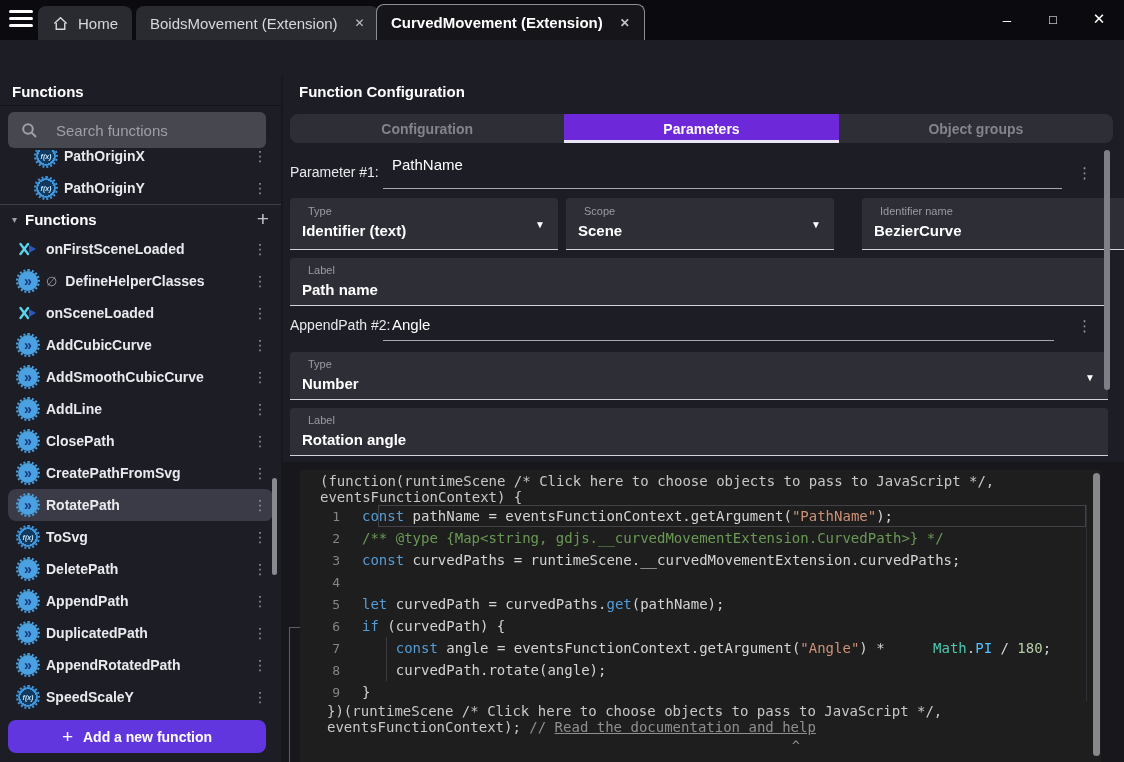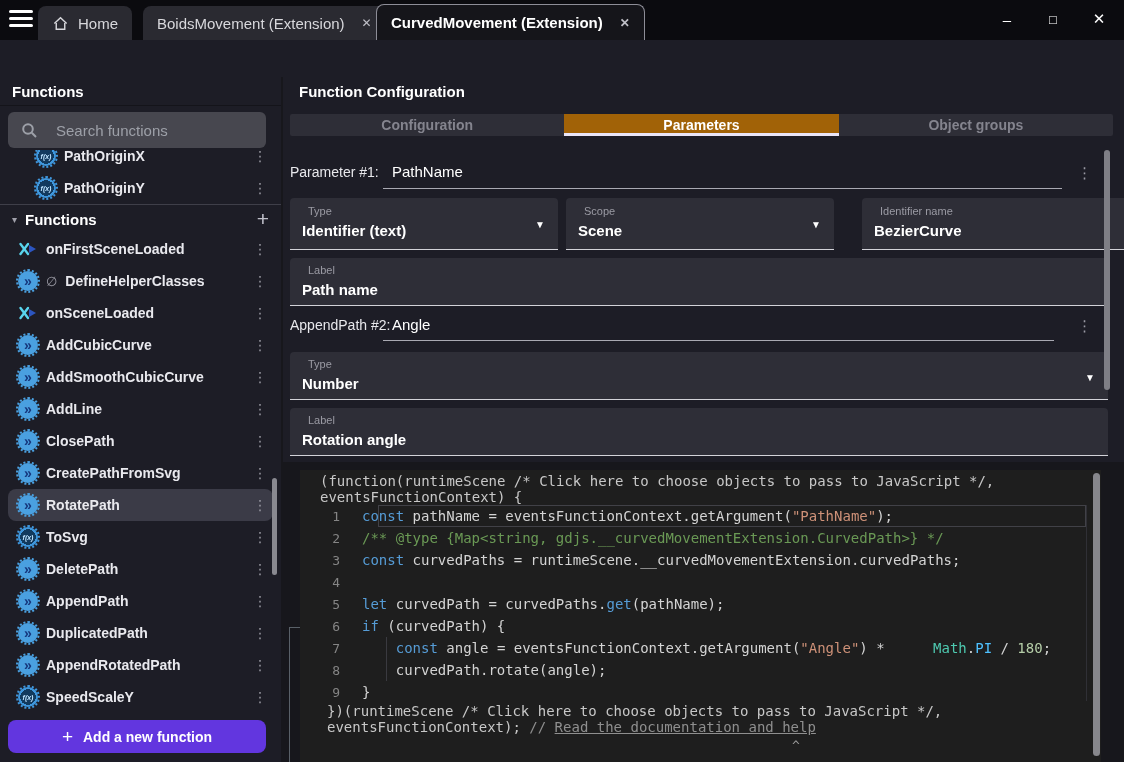--- a/index.html
+++ b/index.html
@@ -65,25 +65,25 @@
   #sb-scroll { position:absolute; left:272px; top:401px; width:5px; height:97px; background:#898990; border-radius:3px; }
   #add-fn-btn { position:absolute; left:8px; top:643px; width:258px; height:33px; background:#6236DF;
     border-radius:8px; color:#fff; font-size:14px; font-weight:bold; display:flex; align-items:center;
     justify-content:center; gap:10px; cursor:pointer; }
   #add-fn-btn .plus { font-size:19px; font-weight:400; }
 
   
   #main-title { position:absolute; left:283px; top:77px; width:841px; height:29px; background:#1d1d26;
     color:#fff; font-size:15px; font-weight:bold; display:flex; align-items:center; padding-left:16px; }
   #params-bg { position:absolute; left:283px; top:106px; width:841px; height:356px; background:#1d1d26; }
-  #cfg-tabs { position:absolute; left:290px; top:114px; width:823px; height:22px; background:#2e2e37;
-    border-radius:2px; display:flex;justify-content:flex-end; }
+  #cfg-tabs { position:absolute; left:290px; top:114px; width:823px; height:29px; background:#2e2e37;
+    border-radius:8px; display:flex;justify-content:flex-end; }
   .cfg-tab { flex:1 1 0; display:flex; align-items:center; justify-content:center; color:#84848e;
     font-size:14px; font-weight:bold; cursor:pointer; position:relative; }
-  .cfg-tab.active { background:#a16207; color:#fff; }
+  .cfg-tab.active { background:#6d28d9; color:#fff; }
   .cfg-tab.active::after { content:""; position:absolute; left:0; right:0; bottom:0; height:3px; background:#e9e5f7; }
 
   .param-head { position:absolute; color:#e8e8ec; font-size:14px; }
   .param-name { position:absolute; color:#fff; font-size:15px; }
   .param-underline { position:absolute; height:1px; background:#a9a9b2; }
   .param-dots { position:absolute; color:#9a9aa4; font-size:15px; cursor:pointer; }
   .field { position:absolute; background:#2e2e37; border-radius:4px 4px 0 0; border-bottom:1px solid #d2d2d8;
     cursor:pointer; }
   .field .flabel { position:absolute; left:18px; top:7px; font-size:11px; color:#9b9ba4; }
   .field .fvalue { position:absolute; left:12px; top:24px; font-size:15px; font-weight:bold; color:#fff; }
@@ -126,21 +126,21 @@
   <div class="tab" style="left:38px;">
     <span>
       <svg width="17" height="17" viewBox="0 0 18 18" fill="none" stroke="#d8d8dc" stroke-width="1.5">
         <path d="M2.5 9 L9 3 L15.5 9"></path>
           <path d="M4.5 8.5 V15 h9 V8.5"></path>
         </svg>
     </span>
     <span>Home</span>
   </div>
 
-  <div class="tab" style="left:143px;">
+  <div class="tab" style="left:136px;">
     <span>BoidsMovement (Extension)</span>
     <span class="x">✕</span>
   </div>
 
   <div class="tab active" style="left:376px;">
     <span>CurvedMovement (Extension)</span>
     <span class="x">✕</span>
   </div>
 
   <div class="winbtn" style="left:992px;">–</div>
@@ -382,21 +382,21 @@
 <div id="main-title">Function Configuration</div>
 <div id="params-bg"></div>
 
 <div id="cfg-tabs">
   <div class="cfg-tab">Configuration</div>
   <div class="cfg-tab active">Parameters</div>
   <div class="cfg-tab">Object groups</div>
 </div>
 
 <span class="param-head" style="left:290px; top:164px;">Parameter #1:</span>
-<span class="param-name" style="left:392px; top:163px;">PathName</span>
+<span class="param-name" style="left:392px; top:156px;">PathName</span>
 <div class="param-underline" style="left:383px; top:188px; width:679px;"></div>
 <span class="param-dots" style="left:1077px; top:164px;">⋮</span>
 
 <div class="field" style="left:290px; top:198px; width:268px; height:52px;">
   <span class="flabel">Type</span>
   <span class="fvalue">Identifier (text)</span>
   <span class="fdd">▼</span>
 </div>
 <div class="field" style="left:566px; top:198px; width:268px; height:52px;">
   <span class="flabel">Scope</span>

